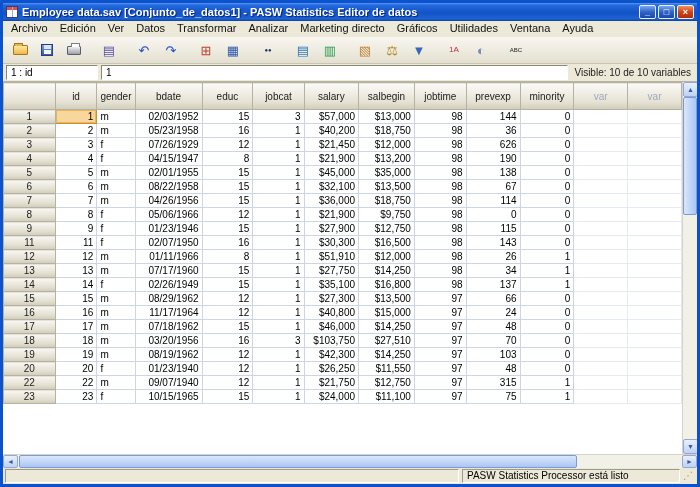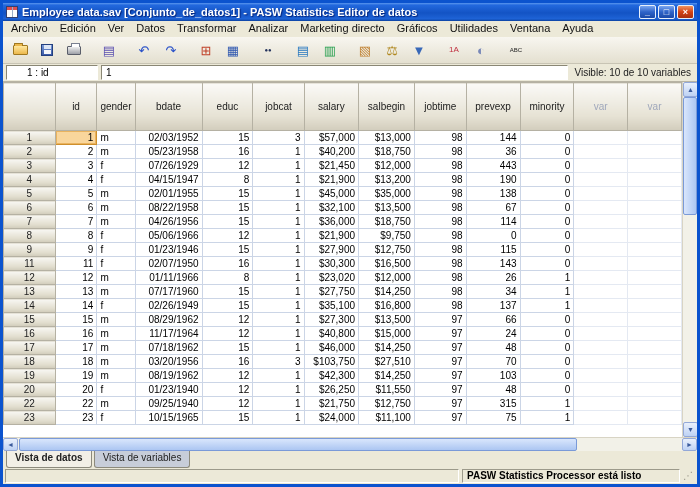--- a/index.html
+++ b/index.html
@@ -27,30 +27,30 @@
   .i-folder{width:15px;height:10px;background:linear-gradient(#FFE8A0,#ECB84C);border:1px solid #A07820;border-radius:1px;position:relative;}
   .i-folder::before{content:"";position:absolute;top:-3px;left:0;width:7px;height:2px;background:#ECB84C;border:1px solid #A07820;border-bottom:none;border-radius:1px 1px 0 0;}
   .i-floppy{width:12px;height:12px;background:linear-gradient(#7A9AD8,#3A5AA8);border:1px solid #24407E;position:relative;}
   .i-floppy::before{content:"";position:absolute;left:2px;top:0;width:7px;height:4px;background:#DDE6F6;}
   .i-floppy::after{content:"";position:absolute;left:2px;bottom:1px;width:7px;height:4px;background:#F4F6FA;}
   .i-printer{width:14px;height:9px;background:linear-gradient(#EEEEEE,#9DA0A8);border:1px solid #5A5E6A;border-radius:1px;position:relative;}
   .i-printer::before{content:"";position:absolute;left:3px;top:-4px;width:7px;height:3px;background:#fff;border:1px solid #7A8090;border-bottom:none;}
 
   
   .cellref-bar{height:17px;flex:0 0 17px;display:flex;align-items:center;background:#ECE9D8;padding:1px 3px;gap:3px;font-size:10px;}
-  .cellref{width:92px;flex:0 0 92px;height:15px;background:#fff;border:1px solid;border-color:#8A8775 #FFF #FFF #8A8775;padding:1px 20px;white-space:nowrap;overflow:hidden;}
+  .cellref{width:92px;flex:0 0 92px;height:15px;background:#fff;border:1px solid;border-color:#8A8775 #FFF #FFF #8A8775;padding:1px 4px;white-space:nowrap;overflow:hidden;}
   .celledit{flex:1;height:15px;background:#fff;border:1px solid;border-color:#8A8775 #FFF #FFF #8A8775;padding:1px 4px;white-space:nowrap;overflow:hidden;}
   .visinfo{flex:0 0 auto;padding:0 3px;color:#222;white-space:nowrap;}
 
   
   .grid-area{flex:1 1 auto;display:flex;overflow:hidden;background:#fff;border-top:1px solid #B8B4A4;}
   .grid-scroll{flex:1;overflow:hidden;}
   table{border-collapse:collapse;table-layout:fixed;font-size:10px;}
   th,td{overflow:hidden;white-space:nowrap;height:14px;padding:0 3px;}
-  thead th{height:48px;background:linear-gradient(#FBFAF7,#E6E2D4 70%,#D2CDBC);border:1px solid #B5B1A3;font-weight:normal;color:#222;text-align:center;vertical-align:middle;word-break:break-all;line-height:11px;}
+  thead th{height:27px;background:linear-gradient(#FBFAF7,#E6E2D4 70%,#D2CDBC);border:1px solid #B5B1A3;font-weight:normal;color:#222;text-align:center;vertical-align:middle;word-break:break-all;line-height:11px;}
   thead th.corner{width:55px;}
   thead th.var-col{color:#A0A8BC;}
   tbody th.rowhdr{background:linear-gradient(#F8F7F3,#E2DECF 70%,#D0CBBA);border:1px solid #B5B1A3;font-weight:normal;text-align:center;color:#222;}
   td{border:1px solid #CBD5E6;text-align:right;color:#000;}
   td.c-left{text-align:left;}
   td.var-cell{border-color:#E4E9F2;}
   td.sel{background:#F9D69C;border:1px solid #CE8F2C;box-shadow:inset 0 0 0 1px #E9B35F;}
 
   
   .vscroll{width:15px;flex:0 0 15px;background:#F2F1E8;display:flex;flex-direction:column;border-left:1px solid #D8D4C4;}
@@ -65,21 +65,21 @@
 
   
   .tabbar{height:17px;flex:0 0 17px;background:#ECE9D8;display:flex;align-items:stretch;padding-left:3px;gap:2px;font-size:10px;}
   .tab{background:#C7CDD9;color:#222;border:1px solid #8C8A7C;border-top:none;border-radius:0 0 3px 3px;line-height:14px;padding:0 8px;white-space:nowrap;}
   .tab.active{background:#F2EFE6;font-weight:bold;}
 
   
   .statusbar{height:16px;flex:0 0 16px;background:#ECE9D8;display:flex;gap:3px;padding:1px 2px;font-size:10px;align-items:stretch;}
   .status-panel{border:1px solid;border-color:#9C9A8A #FFF #FFF #9C9A8A;padding:0 4px;line-height:12px;white-space:nowrap;overflow:hidden;}
   .status-panel.main{flex:1;}
-  .status-panel.right{width:218px;flex:0 0 218px;font-weight:bold;}
+  .status-panel.right{width:218px;flex:0 0 218px;}
   .grip{width:12px;color:#9A968A;font-size:10px;line-height:13px;}
 </style>
 </head>
 <body>
 
 <div class="window">
 
   <div class="titlebar">
     <span class="app-icon"></span>
     <span class="title-text">Employee data.sav [Conjunto_de_datos1] - PASW Statistics Editor de datos</span>
@@ -241,21 +241,21 @@
             <tr>
               <th class="rowhdr">3</th>
               <td>3</td>
               <td class="c-left">f</td>
               <td>07/26/1929</td>
               <td>12</td>
               <td>1</td>
               <td>$21,450</td>
               <td>$12,000</td>
               <td>98</td>
-              <td>443</td>
+              <td>626</td>
               <td>0</td>
               <td class="var-cell"></td>
               <td class="var-cell"></td>
             </tr>
             <tr>
               <th class="rowhdr">4</th>
               <td>4</td>
               <td class="c-left">f</td>
               <td>04/15/1947</td>
               <td>8</td>
@@ -358,21 +358,21 @@
               <td class="var-cell"></td>
               <td class="var-cell"></td>
             </tr>
             <tr>
               <th class="rowhdr">12</th>
               <td>12</td>
               <td class="c-left">m</td>
               <td>01/11/1966</td>
               <td>8</td>
               <td>1</td>
-              <td>$23,020</td>
+              <td>$51,910</td>
               <td>$12,000</td>
               <td>98</td>
               <td>26</td>
               <td>1</td>
               <td class="var-cell"></td>
               <td class="var-cell"></td>
             </tr>
             <tr>
               <th class="rowhdr">13</th>
               <td>13</td>
@@ -490,21 +490,21 @@
               <td>97</td>
               <td>48</td>
               <td>0</td>
               <td class="var-cell"></td>
               <td class="var-cell"></td>
             </tr>
             <tr>
               <th class="rowhdr">22</th>
               <td>22</td>
               <td class="c-left">m</td>
-              <td>09/25/1940</td>
+              <td>09/07/1940</td>
               <td>12</td>
               <td>1</td>
               <td>$21,750</td>
               <td>$12,750</td>
               <td>97</td>
               <td>315</td>
               <td>1</td>
               <td class="var-cell"></td>
               <td class="var-cell"></td>
             </tr>
@@ -536,24 +536,20 @@
   </div>
 
   <div class="hscroll">
     <div class="sb-btn">◄</div>
     <div class="htrack">
       <div class="hthumb"></div>
     </div>
     <div class="sb-btn">►</div>
   </div>
 
-  <div class="tabbar">
-      <span class="tab active">Vista de datos</span>
-      <span class="tab">Vista de variables</span>
-    </div>
 
   <div class="statusbar">
     <div class="status-panel main"></div>
     <div class="status-panel right">PASW Statistics Processor está listo</div>
     <div class="grip">⋰</div>
   </div>
 
 </div>
 
 </body></html>

